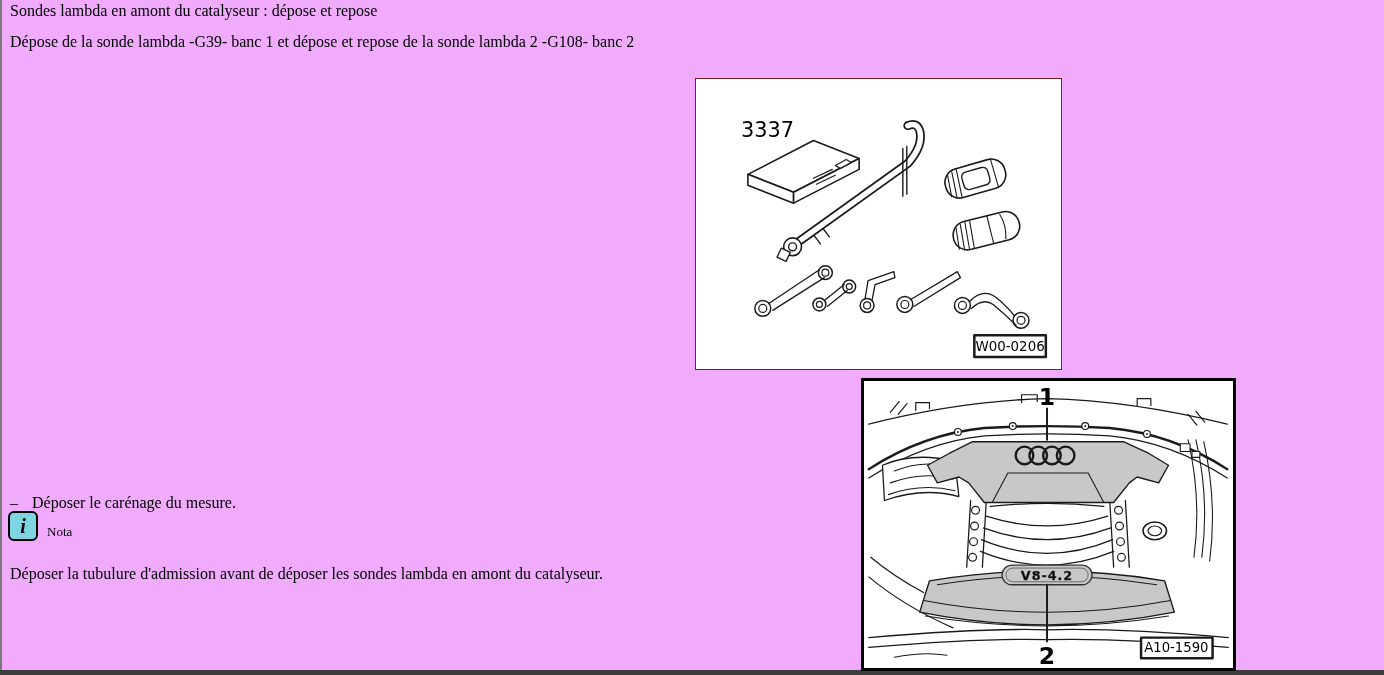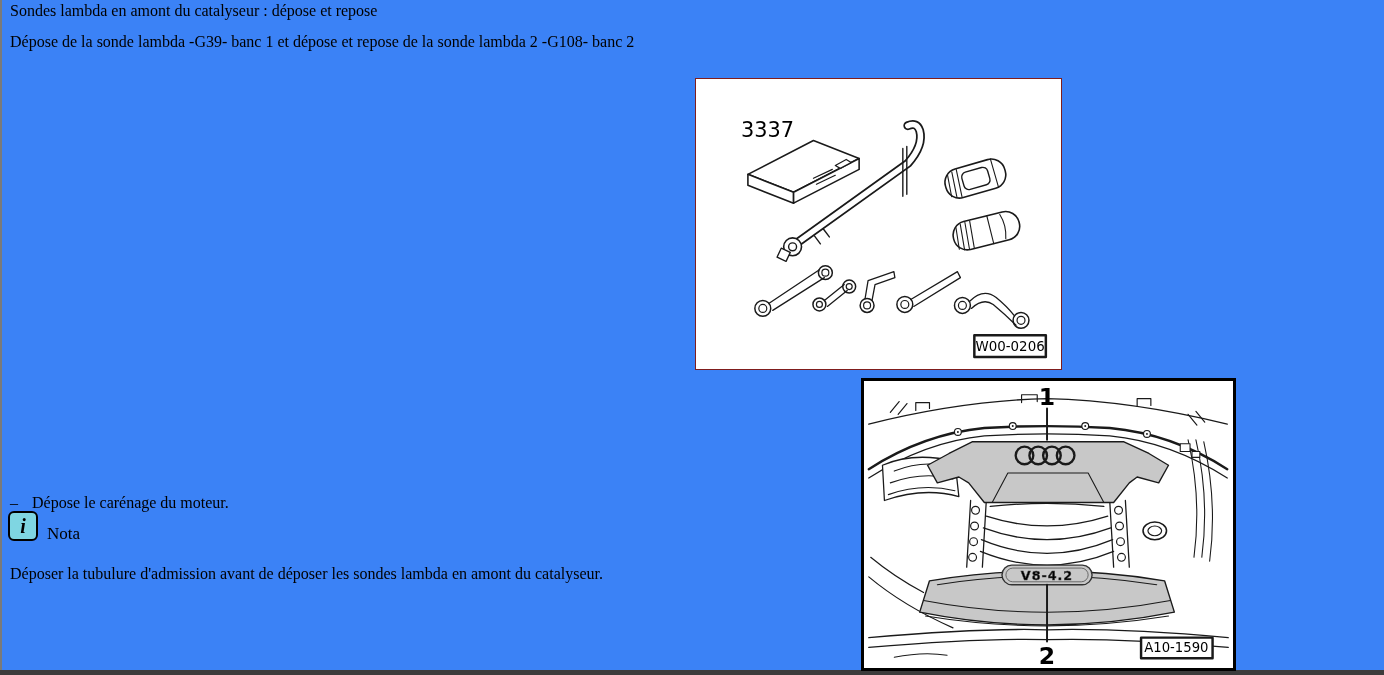--- a/index.html
+++ b/index.html
@@ -1,52 +1,52 @@
 <!DOCTYPE html>
 <html><head>
 <meta charset="utf-8">
 <style>
   html,body{margin:0;padding:0;background:#fff;}
-  .page{position:relative;width:1384px;height:675px;background:#3b82f6;overflow:hidden;
+  .page{position:relative;width:1384px;height:675px;background:#f0abfc;overflow:hidden;
         font-family:"Liberation Serif", serif;color:#000;}
   .left-rule{position:absolute;left:0;top:0;width:2px;height:675px;background:#7a7a7a;}
   .bottom-bar{position:absolute;left:0;top:670px;width:1384px;height:5px;background:#3c3c3c;}
   .tline{position:absolute;left:10px;margin:0;font-size:16px;line-height:20px;white-space:nowrap;}
   .t1{top:1px;}
   .t2{top:32px;}
   .t3{top:57px;}
   .t4{top:217px;}
   .t5{top:493px;}
   .t6{top:549px;margin-top:15px;}
   .bullet{display:inline-block;min-width:22px;}
   .nota-icon{position:absolute;left:8px;top:511px;width:26px;height:26px;background:#7fd6e2;
              border:2px solid #000;border-radius:6px;display:flex;align-items:center;justify-content:center;}
   .nota-icon i{font-family:"Liberation Serif",serif;font-style:italic;font-weight:bold;font-size:20px;line-height:1;}
-  .nota-label{position:absolute;left:47px;top:524px;font-size:17px;}
+  .nota-label{position:absolute;left:47px;top:524px;font-size:13px;}
   .fig{position:absolute;background:#fff;box-sizing:border-box;}
   .fig svg{display:block;width:100%;height:100%;}
   .fig-tools{left:695px;top:78px;width:367px;height:292px;border:1px solid #7f1d1d;}
   .fig-engine{left:861px;top:378px;width:375px;height:293px;border:3px solid #000;}
   .ink{stroke:#1a1a1a;fill:none;stroke-linejoin:round;stroke-linecap:round;}
   .inkf{stroke:#1a1a1a;fill:#ffffff;stroke-linejoin:round;}
   .grayf{stroke:#1a1a1a;fill:#c8c8c8;stroke-linejoin:round;}
   .figtext{font-family:"DejaVu Sans","Liberation Sans",sans-serif;fill:#000;}
 </style>
 </head>
 <body>
 
 <div class="page">
   <div class="left-rule"></div>
   <div class="bottom-bar"></div>
 
   <p class="tline t1">Sondes lambda en amont du catalyseur : dépose et repose</p>
   <p class="tline t2">Dépose de la sonde lambda -G39- banc 1 et dépose et repose de la sonde lambda 2 -G108- banc 2</p>
 
 
-  <p class="tline t5"><span class="bullet">–</span><span>Dépose le carénage du moteur.</span></p>
+  <p class="tline t5"><span class="bullet">–</span><span>Déposer le carénage du mesure.</span></p>
 
   <span class="nota-icon">
       <i>i</i>
     </span>
   <span class="nota-label">Nota</span>
   <p class="tline t6">Déposer la tubulure d'admission avant de déposer les sondes lambda en amont du catalyseur.</p>
 
   <div class="fig fig-tools">
     <svg viewBox="0 0 367 292">
       <text class="figtext" x="45" y="58" font-size="21">3337</text>

